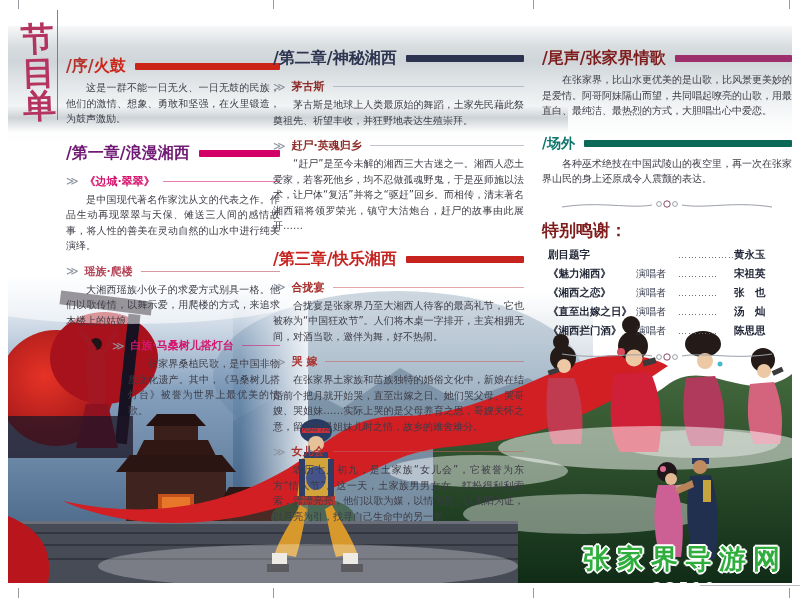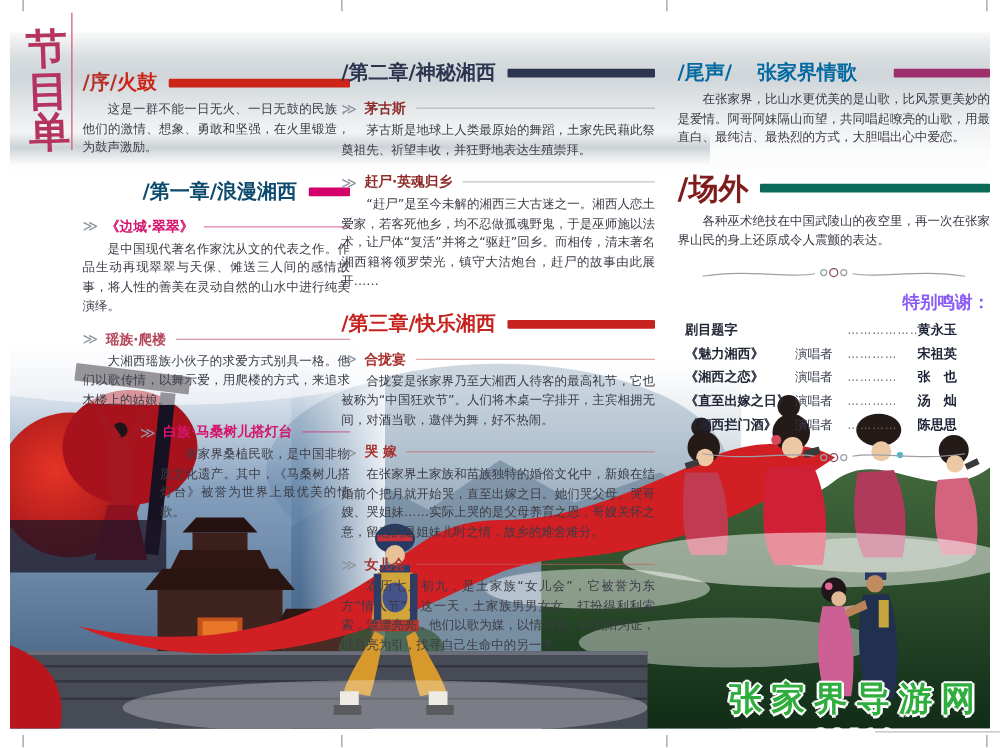--- a/index.html
+++ b/index.html
@@ -25,41 +25,41 @@
 
   
   .col{position:absolute;z-index:2;}
   .col-left{left:58px;top:46px;width:214px;}
   .col-mid{left:265px;top:38px;width:251px;}
   .col-right{left:534px;top:38px;width:250px;}
 
   .sec-head{display:flex;align-items:center;font-family:"DejaVu Serif",serif;font-weight:bold;font-size:16px;}
   .sec-head .bar{flex:1;height:7px;margin-left:9px;border-radius:1px;}
   .c-prelude{color:#b5322a;} .c-prelude .t{color:#cd2418;} .c-prelude .bar{background:#cd2418;}
-  .c-ch1{color:#0c4a6e;margin-left:48px;} .c-ch1 .bar{background:#d4006a;}
+  .c-ch1{color:#701a75;} .c-ch1 .bar{background:#d4006a;}
   .c-ch2{color:#2c3450;} .c-ch2 .bar{background:#2c3450;}
   .c-ch3{color:#c6231f;} .c-ch3 .bar{background:#c6231f;}
-  .c-epi{color:#0369a1;gap:20px;} .c-epi .bar{background:#9d2f6d;}
-  .c-out{color:#7f1d1d;font-size:24px;} .c-out .bar{background:#0a6a57;}
+  .c-epi{color:#7f1d1d;} .c-epi .bar{background:#9d2f6d;}
+  .c-out{color:#0f766e;font-size:14px;} .c-out .bar{background:#0a6a57;}
 
   .sub{display:flex;align-items:center;margin-top:10px;font-size:11px;font-weight:bold;}
   .sub .mk{color:#8d95a0;font-size:12px;margin-right:6px;font-weight:normal;}
   .sub .rule{flex:1;height:1px;margin-left:8px;opacity:.55;}
   .sub-pink{color:#d4146e;} .sub-pink .rule{background:#d4146e;}
   .sub-rose{color:#b5465a;} .sub-rose .rule{background:#b5465a;}
   .sub-maroon{color:#8d2b28;} .sub-maroon .rule{background:#8d95a0;}
   .sub-red{color:#a83230;} .sub-red .rule{background:#c6605d;}
 
   .para{font-size:10px;line-height:1.55;text-align:justify;text-indent:2em;margin-top:3px;color:#3c3c46;}
   .indent-block{margin-left:46px;} .indent-para{margin-left:62px;}
 
   
   .flourish{display:block;margin:10px auto 0 auto;}
-  .credits-title{margin-top:6px;text-align:right;font-family:"DejaVu Serif",serif;
-    font-weight:bold;font-size:14px;color:#8b5cf6;}
+  .credits-title{margin-top:6px;text-align:left;font-family:"DejaVu Serif",serif;
+    font-weight:bold;font-size:17px;color:#7f1d1d;}
   .credits{margin-top:6px;padding:0 6px;}
   .crow{display:flex;align-items:baseline;font-size:10.5px;color:#232838;margin-top:5px;}
   .crow .ct{min-width:88px;font-weight:bold;}
   .crow .cr{width:42px;font-size:10px;color:#3a3f50;}
   .crow .cl{flex:1;overflow:hidden;white-space:nowrap;color:#666;font-size:9px;letter-spacing:1px;}
   .crow .cn{width:52px;font-weight:bold;color:#1d2235;}
 
   
   .montage{position:absolute;left:0;top:256px;width:784px;height:317px;z-index:0;}
 

